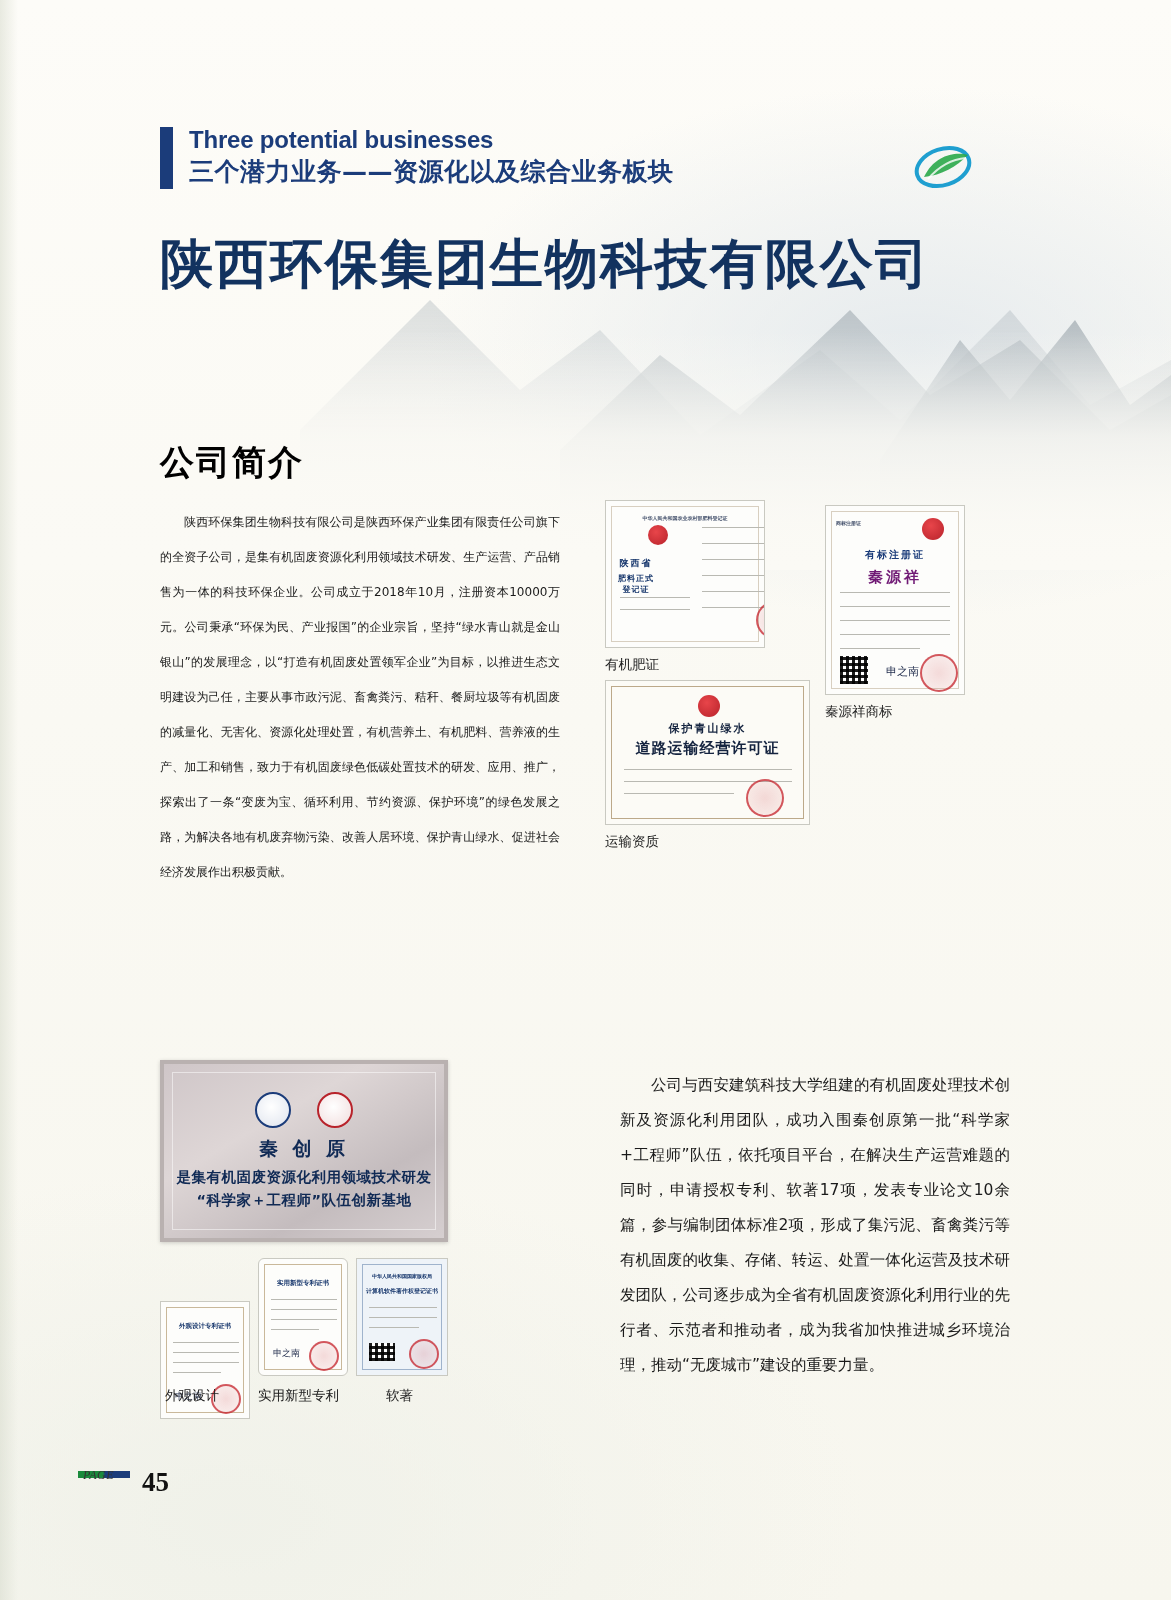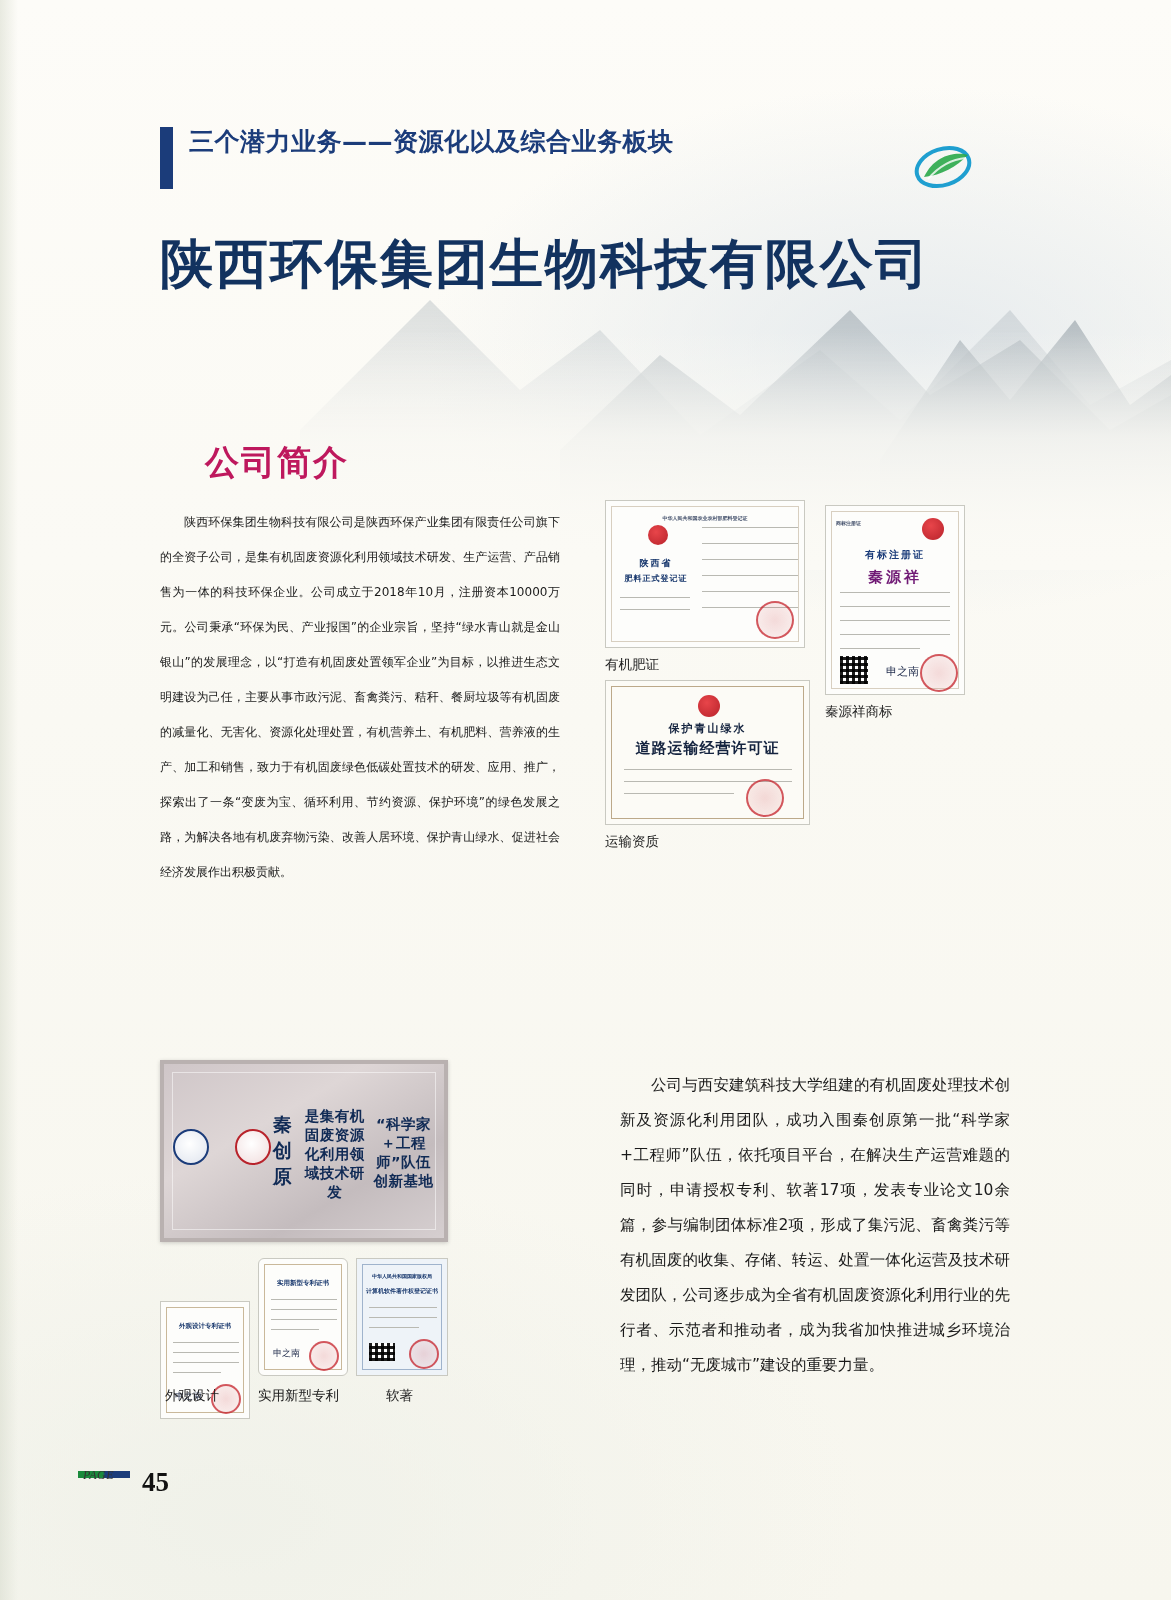--- a/index.html
+++ b/index.html
@@ -104,23 +104,22 @@
   }
 
   
   .section-title {
     position: absolute;
     left: 160px;
     top: 440px;
     font-family: "DejaVu Sans", sans-serif;
     font-size: 34px;
     font-weight: bold;
-    color: #be185d;
+    color: #000000;
     letter-spacing: 2px;
-    margin-left: 45px;
   }
 
   
   .intro-col {
     position: absolute;
     left: 160px;
     top: 505px;
     width: 400px;
     font-family: "DejaVu Sans", sans-serif;
     font-size: 12px;
@@ -217,21 +216,21 @@
     border: 4px solid #b9b1b0;
     box-sizing: border-box;
     box-shadow: 0 1px 4px rgba(0,0,0,0.18);
   }
   .plaque-inner {
     position: absolute;
     inset: 8px;
     border: 1px solid rgba(255,255,255,0.5);
     box-sizing: border-box;
     display: flex;
-    flex-direction: row;
+    flex-direction: column;
     align-items: center;
     justify-content: center;
     text-align: center;
   }
   .plaque-logos {
     display: flex;
     gap: 26px;
     margin-bottom: 8px;
   }
   .plogo {
@@ -319,38 +318,39 @@
   <path d="M560,260 L660,165 L740,225 L850,120 L930,205 L1020,150 L1110,240 L1171,205 L1171,360 L560,360 Z" fill="url(#mg1)"></path>
   <path d="M880,270 L960,150 L1010,210 L1075,130 L1130,215 L1171,185 L1171,360 L880,360 Z" fill="url(#mg3)"></path>
 </svg>
 <div class="mist"></div>
 <div class="left-edge"></div>
 
 <div class="header">
   <div class="kicker-row">
     <div class="kicker-bar"></div>
     <div>
+      <div class="kicker-text-en">Three potential businesses</div>
       <div class="kicker-text-cn">三个潜力业务——资源化以及综合业务板块</div>
     </div>
   </div>
   <svg class="logo-mark" viewBox="0 0 62 52">
     <ellipse cx="31" cy="22" rx="27" ry="18" fill="none" stroke="#1f9fd0" stroke-width="4" transform="rotate(-18 31 22)"></ellipse>
     <path d="M12,32 C22,10 44,6 56,10 C44,22 30,30 12,32 Z" fill="#2aa84a" opacity="0.9"></path>
     <path d="M16,34 C28,20 42,14 54,13" fill="none" stroke="#ffffff" stroke-width="2" opacity="0.8"></path>
   </svg>
   <div class="main-title">陕西环保集团生物科技有限公司</div>
 </div>
 
 <div class="section-title">公司简介</div>
 
 <div class="intro-col">陕西环保集团生物科技有限公司是陕西环保产业集团有限责任公司旗下的全资子公司，是集有机固废资源化利用领域技术研发、生产运营、产品销售为一体的科技环保企业。公司成立于2018年10月，注册资本10000万元。公司秉承“环保为民、产业报国”的企业宗旨，坚持“绿水青山就是金山银山”的发展理念，以“打造有机固废处置领军企业”为目标，以推进生态文明建设为己任，主要从事市政污泥、畜禽粪污、秸秆、餐厨垃圾等有机固废的减量化、无害化、资源化处理处置，有机营养土、有机肥料、营养液的生产、加工和销售，致力于有机固废绿色低碳处置技术的研发、应用、推广，探索出了一条“变废为宝、循环利用、节约资源、保护环境”的绿色发展之路，为解决各地有机废弃物污染、改善人居环境、保护青山绿水、促进社会经济发展作出积极贡献。</div>
 
 <div class="right-col">公司与西安建筑科技大学组建的有机固废处理技术创新及资源化利用团队，成功入围秦创原第一批“科学家+工程师”队伍，依托项目平台，在解决生产运营难题的同时，申请授权专利、软著17项，发表专业论文10余篇，参与编制团体标准2项，形成了集污泥、畜禽粪污等有机固废的收集、存储、转运、处置一体化运营及技术研发团队，公司逐步成为全省有机固废资源化利用行业的先行者、示范者和推动者，成为我省加快推进城乡环境治理，推动“无废城市”建设的重要力量。</div>
 
-<div class="cert" style="left:605px; top:500px; width:200px; height:148px;">
+<div class="cert" style="left:605px; top:500px; width:160px; height:148px;">
   <div class="cert-inner"></div>
   <div class="c-title" style="top:14px; font-size:5px; color:#43506b;">中华人民共和国农业农村部肥料登记证</div>
   <div class="c-emblem" style="left:42px; top:24px; width:20px; height:20px;"></div>
   <div class="c-title" style="top:56px; font-size:9px; letter-spacing:2px; right:108px; left:10px;">陕西省</div>
   <div class="c-title" style="top:72px; font-size:8px; letter-spacing:1px; right:108px; left:10px;">肥料正式登记证</div>
   <div class="c-line" style="left:96px; top:26px; width:96px;"></div>
   <div class="c-line" style="left:96px; top:42px; width:96px;"></div>
   <div class="c-line" style="left:96px; top:58px; width:96px;"></div>
   <div class="c-line" style="left:96px; top:74px; width:96px;"></div>
   <div class="c-line" style="left:96px; top:90px; width:96px;"></div>

